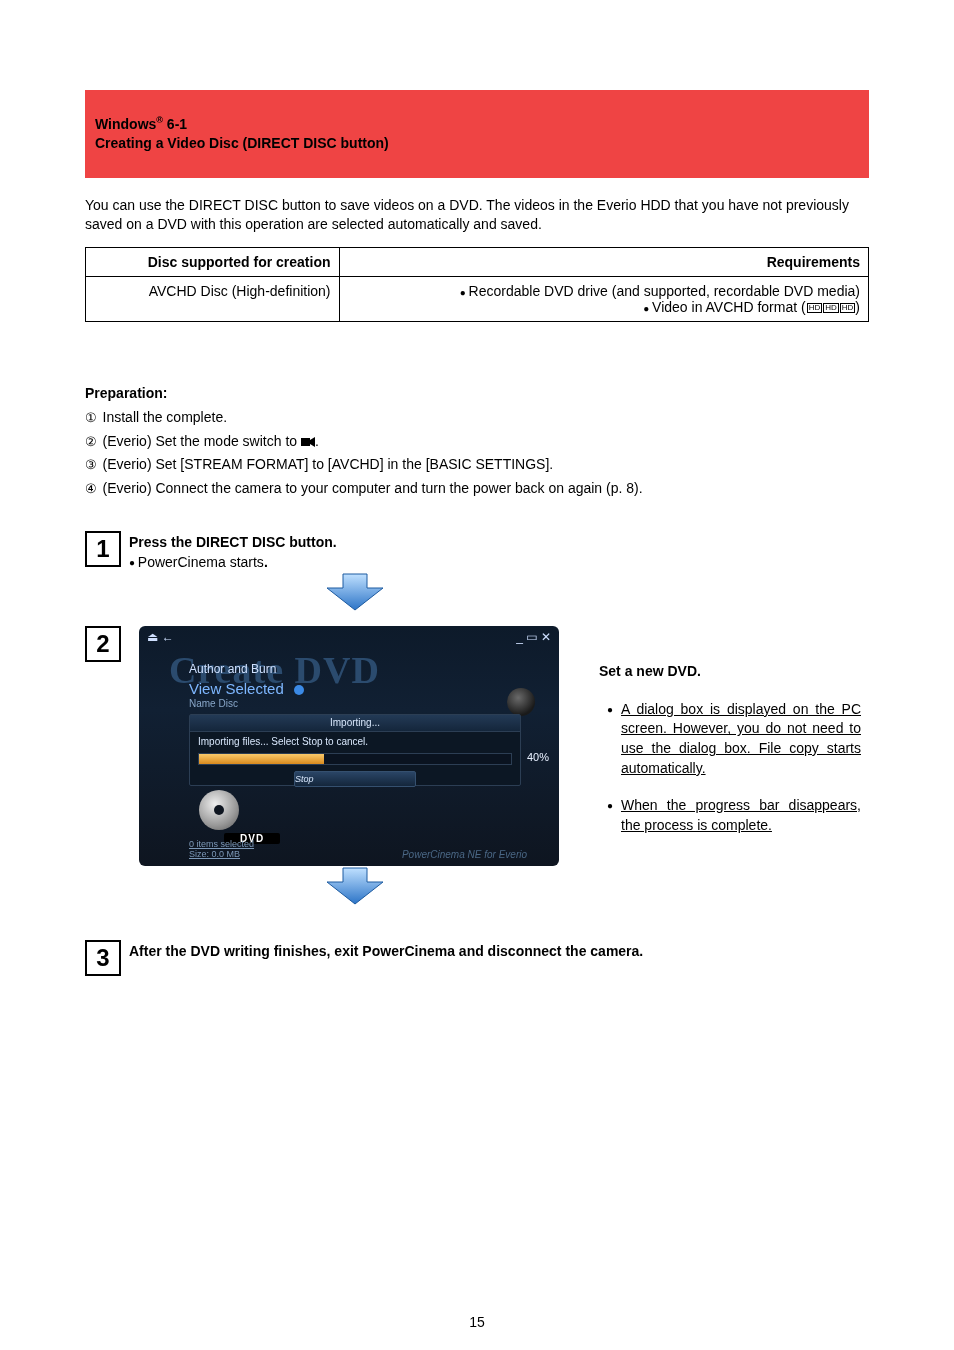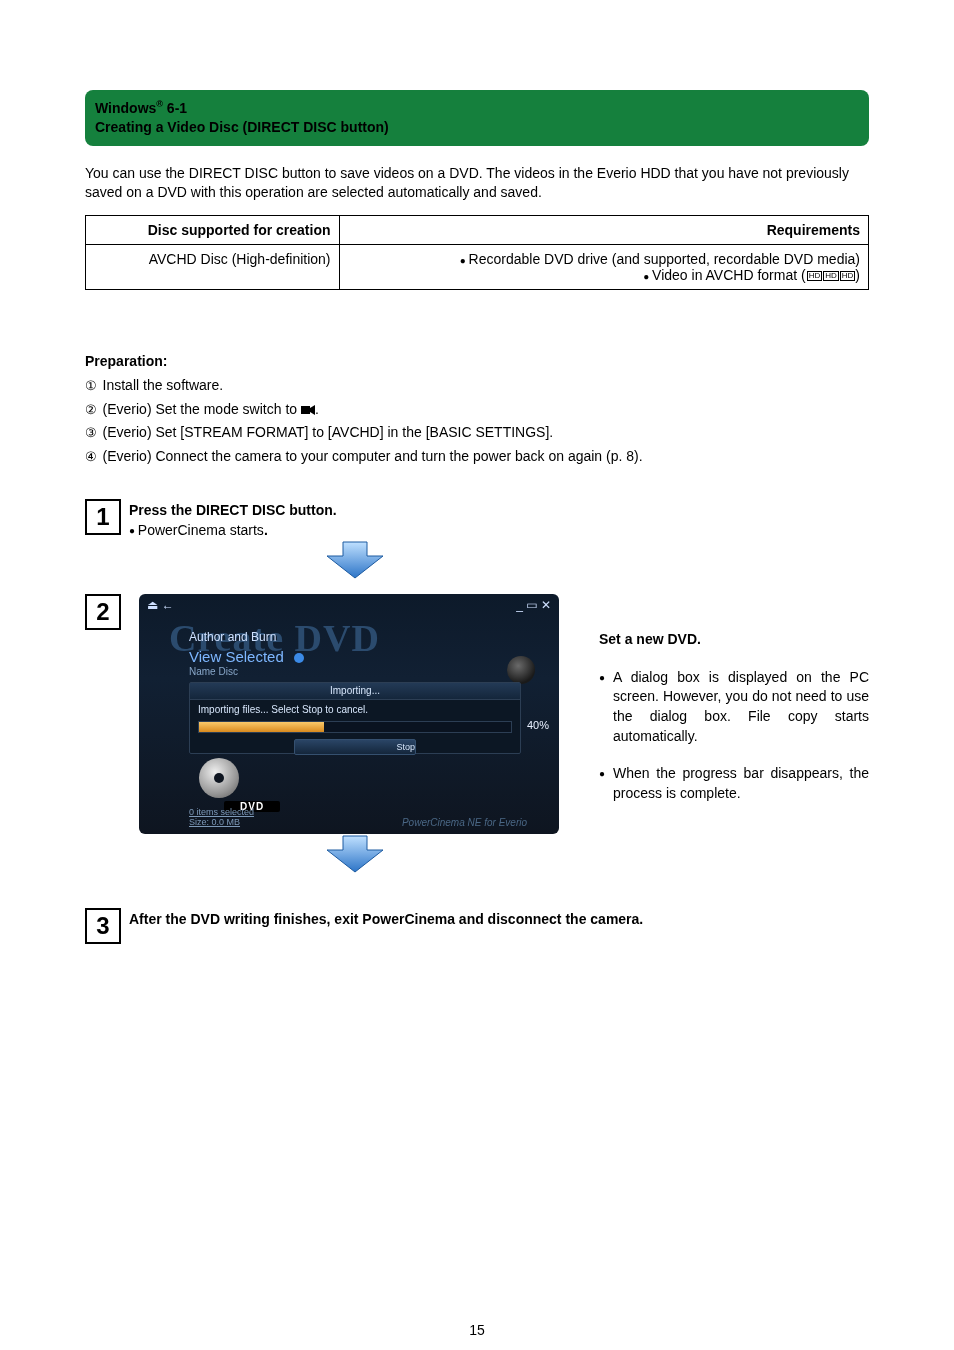--- a/index.html
+++ b/index.html
@@ -10,28 +10,27 @@
     color: #000;
   }
   .page {
     width: 954px;
     min-height: 1350px;
     box-sizing: border-box;
     padding: 90px 85px 40px 85px;
     position: relative;
   }
   .blue-header {
-    background: #15803d;
-    padding: 8px 10px;
+    background: #ef4444;
+    padding: 24px 10px;
     font-size: 14px;
     font-weight: bold;
     color: #000;
     line-height: 1.4;
     margin-bottom: 18px;
-    border-radius: 8px;
   }
   .intro {
     font-size: 14px;
     line-height: 1.4;
     margin-bottom: 12px;
   }
   table.req {
     border-collapse: collapse;
     width: 100%;
     font-size: 14px;
@@ -195,25 +194,26 @@
     top: -3px;
     font-size: 11px;
     color: #e8f0ff;
   }
   .ss-stop {
     margin: 6px auto 0 auto;
     width: 120px;
     height: 14px;
     background: linear-gradient(#2a4566, #14263b);
     border: 1px solid #35506f;
-    text-align: right;
+    text-align: left;
     font-size: 9px;
     line-height: 14px;
     color: #d7e6fb;
     border-radius: 2px;
+    font-style: italic;
   }
   .ss-dvd {
     position: absolute;
     bottom: 36px; left: 60px;
     width: 40px; height: 40px;
     border-radius: 50%;
     background: radial-gradient(circle at 40% 35%, #eee, #999 60%, #555 100%);
   }
   .ss-dvd-hole {
     position: absolute;
@@ -256,39 +256,40 @@
     line-height: 1.4;
     padding-top: 36px;
   }
   .right-col .heading {
     font-weight: bold;
     margin-bottom: 18px;
   }
   .right-col ul {
     list-style: none;
     padding: 0;
-    margin: 0;
+    margin: 8px;
+    text-decoration: underline;
   }
   .right-col li {
     position: relative;
     padding-left: 14px;
     margin-bottom: 18px;
     text-align: justify;
   }
   .right-col li::before {
     content: "●";
     position: absolute;
     left: 0;
     top: 0;
     font-size: 10px;
     line-height: 20px;
   }
   .page-number {
     position: absolute;
-    bottom: 12px;
+    bottom: 20px;
     left: 0;
     width: 100%;
     text-align: center;
     font-size: 14px;
   }
   .circ {
     display: inline-block;
     font-size: 13px;
     vertical-align: baseline;
     margin-right: 2px;
@@ -342,21 +343,21 @@
       <td>
         <span class="bullet-dot">Recordable DVD drive (and supported, recordable DVD media)</span><br>
         <span class="bullet-dot">Video in AVCHD format (</span><span class="hd-icon">HD</span><span class="hd-icon">HD</span><span class="hd-icon">HD</span><span>)</span>
       </td>
     </tr>
   </tbody>
     </table>
 
   <div class="prep-block">
     <div class="title">Preparation:</div>
-    <div><span class="circ">①</span> <span>Install the software.</span></div>
+    <div><span class="circ">①</span> <span>Install the complete.</span></div>
     <div><span class="circ">②</span> <span>(Everio) Set the mode switch to </span>
       <svg class="video-icon" viewBox="0 0 14 10">
         <rect x="0" y="1" width="9" height="8" fill="#000"></rect>
         <polygon points="9,3 14,0 14,10 9,7" fill="#000"></polygon>
       </svg>.
     </div>
     <div><span class="circ">③</span> <span>(Everio) Set [STREAM FORMAT] to [AVCHD] in the [BASIC SETTINGS].</span></div>
     <div><span class="circ">④</span> <span>(Everio) Connect the camera to your computer and turn the power back on again (p. 8).</span></div>
   </div>
 

